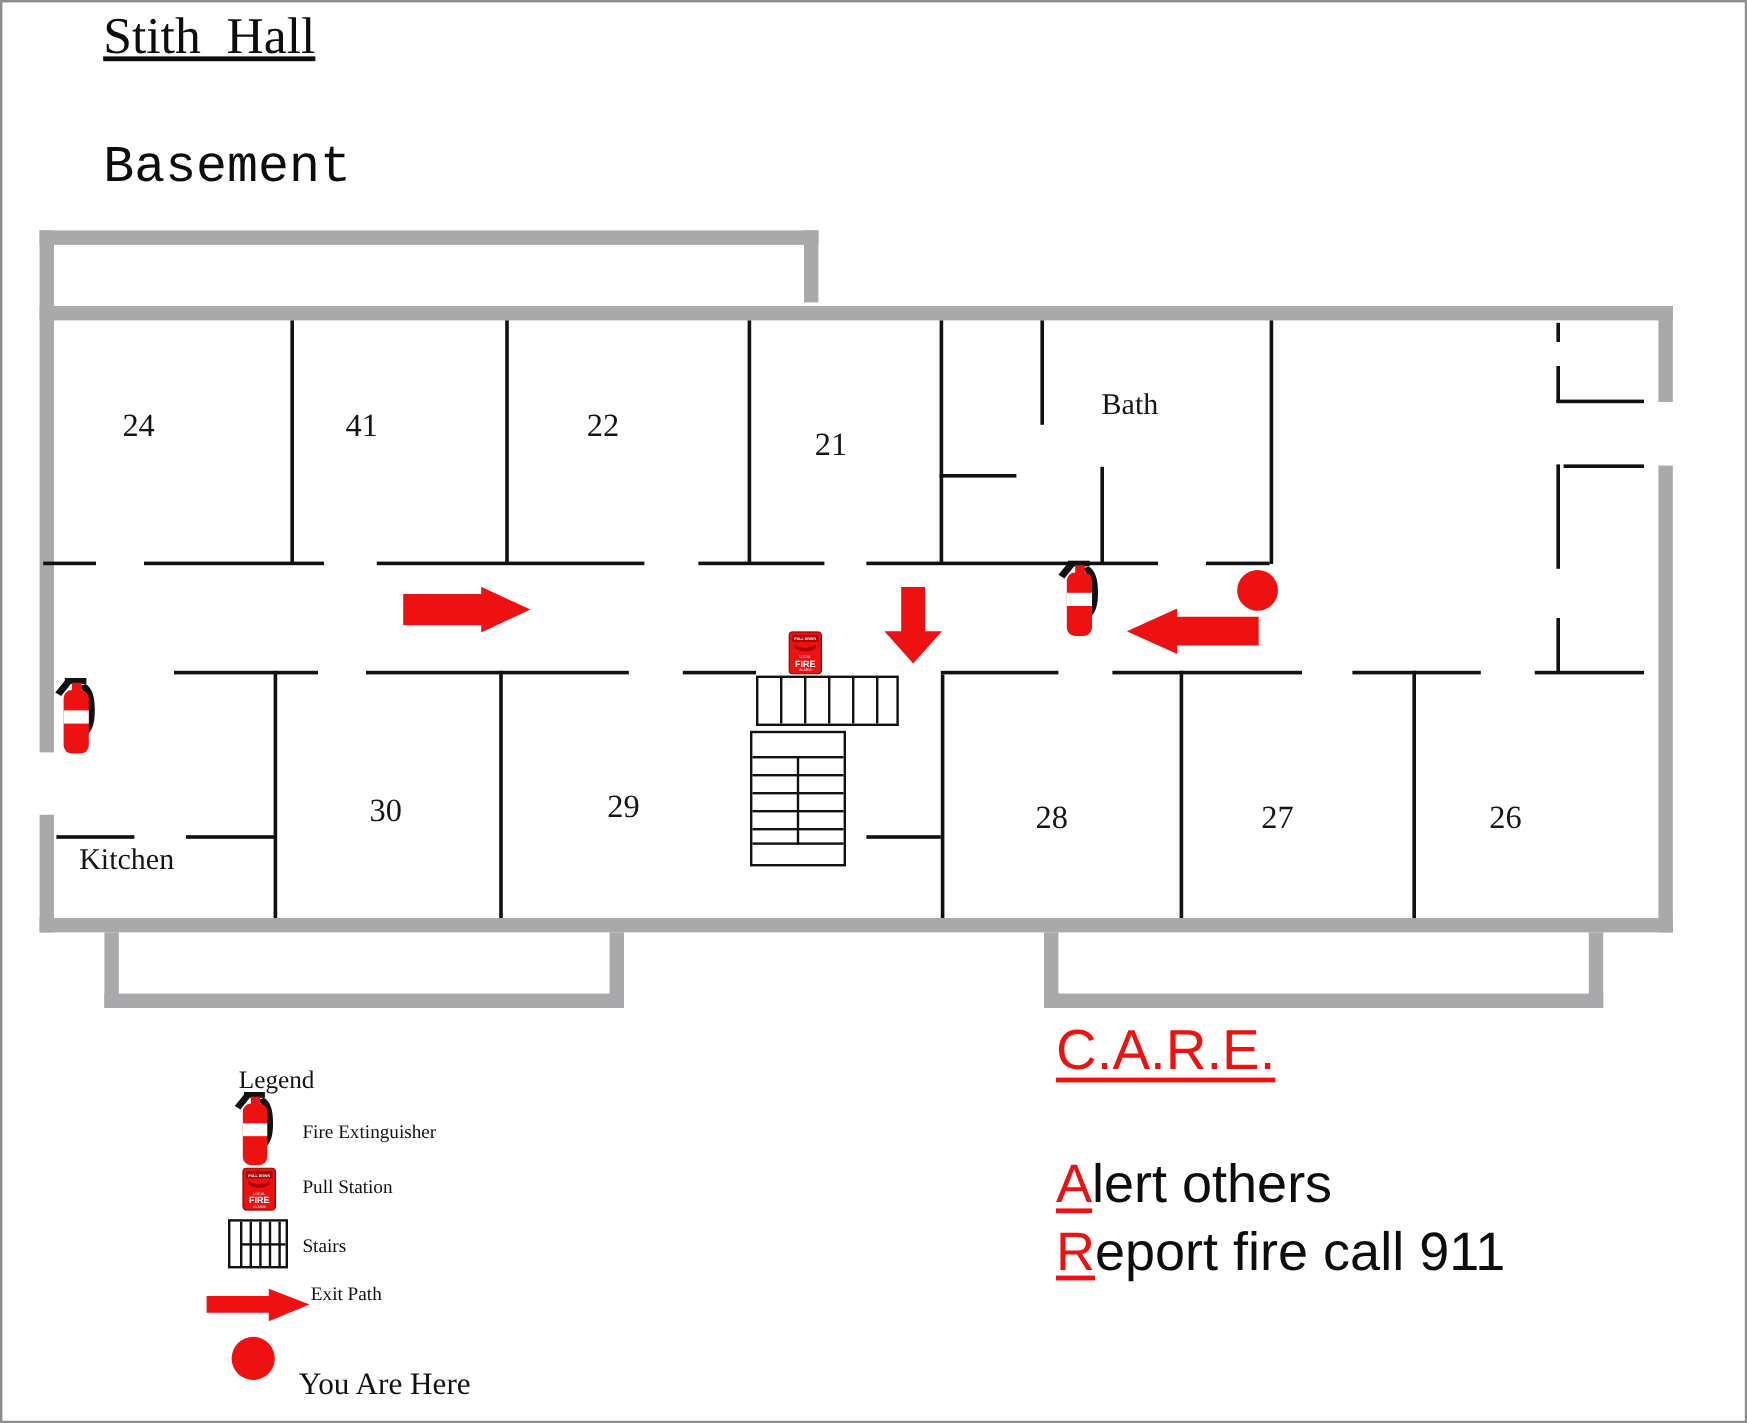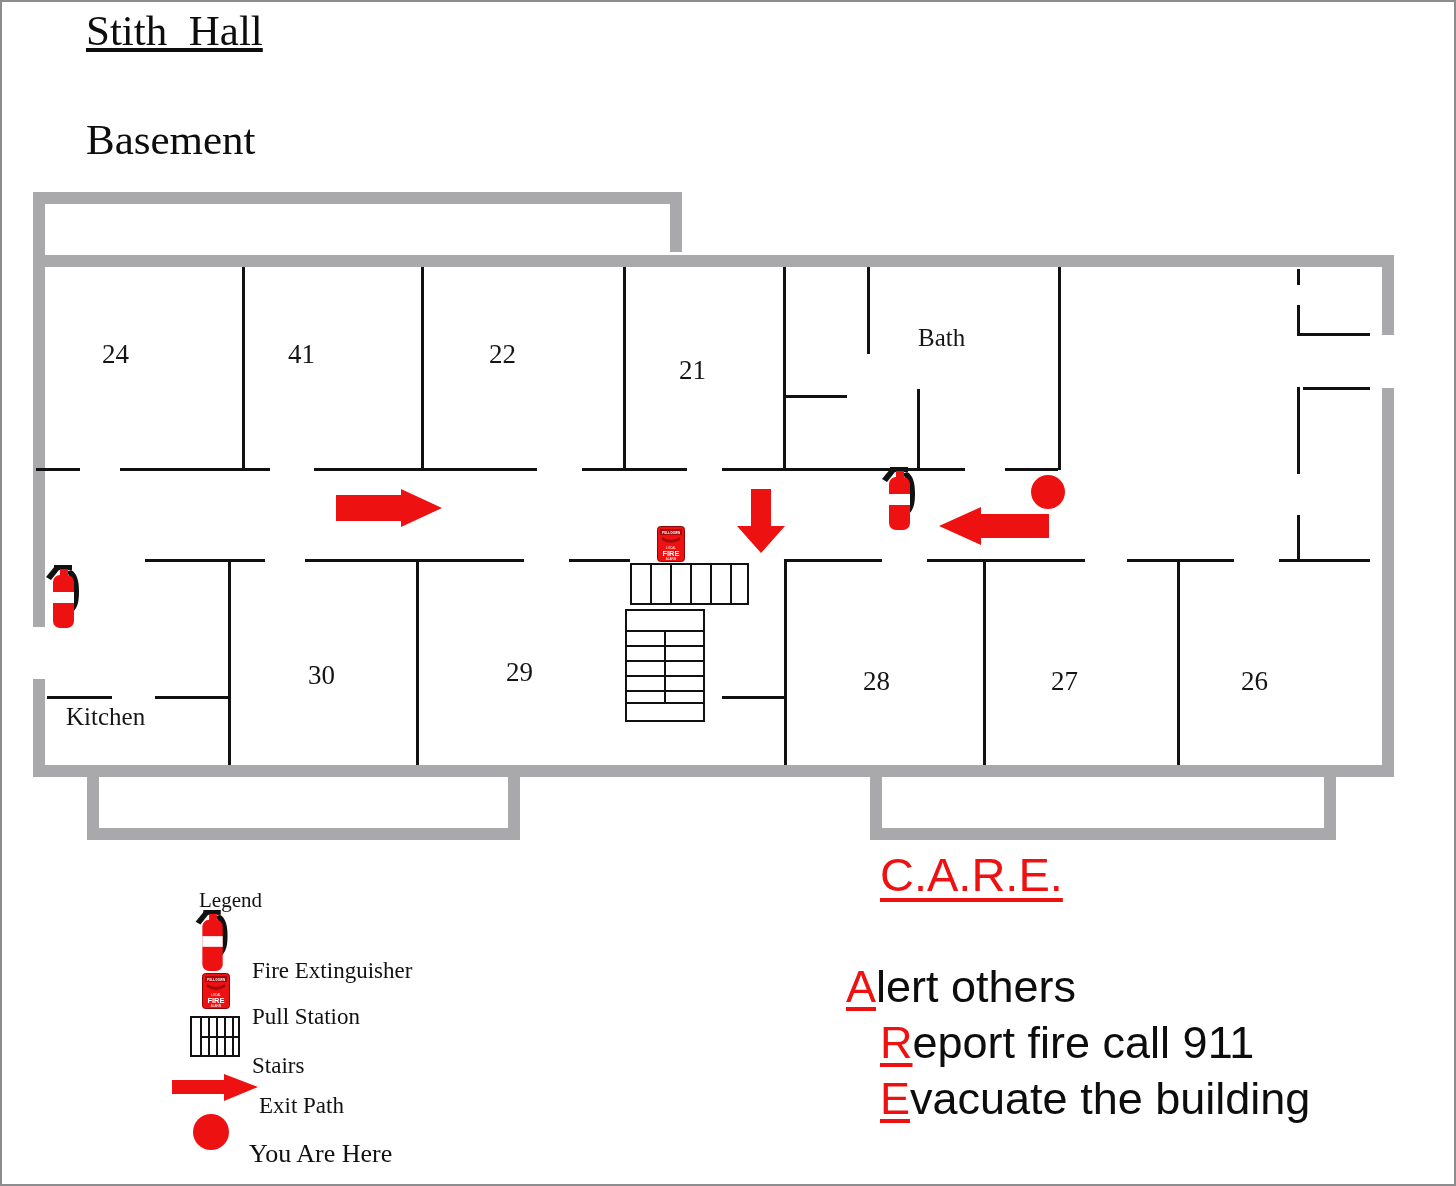--- a/index.html
+++ b/index.html
@@ -13,40 +13,40 @@
     box-sizing:border-box;border:2px solid #8d8d90;overflow:hidden;
     font-family:"Liberation Serif",serif;color:#111;
   }
   .abs{position:absolute;}
   .gw{position:absolute;background:var(--wall);}
   .bw{position:absolute;background:var(--line);}
   .title-line{position:absolute;left:84px;font-size:43px;white-space:pre;color:#0d0d0d;}
   .room-label{position:absolute;font-size:27px;color:#151515;}
   .area-label{position:absolute;font-size:25px;color:#151515;}
   .legend-title{position:absolute;font-size:21px;}
-  .legend-label{position:absolute;font-size:23px;margin-top:23px;}
+  .legend-label{position:absolute;font-size:16px;}
   .legend-label-big{position:absolute;font-size:26px;margin-top:27px;}
   .red-dot{position:absolute;background:var(--red);border-radius:50%;}
   .stairs-box{position:absolute;box-sizing:border-box;border:2px solid var(--line);background:#fff;}
   .stairs-line{position:absolute;background:var(--line);}
   .care-title{
     position:absolute;font-family:"Liberation Sans",sans-serif;font-size:47px;color:var(--red);
     text-decoration:underline;text-decoration-thickness:4px;text-underline-offset:7px;
   }
   .care-line{position:absolute;font-family:"Liberation Sans",sans-serif;font-size:45px;color:#0d0d0d;}
   .care-lead{color:var(--red);text-decoration:underline;text-decoration-thickness:4px;text-underline-offset:5px;}
   svg text{font-family:"Liberation Sans",sans-serif;}
 </style>
 </head>
 <body>
 
 <div id="canvas">
 
   <div class="title-line" style="top:4px;text-decoration:underline;">Stith  Hall</div>
-  <div class="title-line" style="top:113px;">Basement</div>
+  <div class="title-line" style="top:113px;font-family:Liberation Mono, monospace;">Basement</div>
 
   <div class="gw" style="left:31px;top:190px;width:649px;height:12px;"></div>
   <div class="gw" style="left:668px;top:190px;width:12px;height:60px;"></div>
   <div class="gw" style="left:31px;top:253px;width:1361px;height:12px;"></div>
   <div class="gw" style="left:31px;top:190px;width:12px;height:435px;"></div>
   <div class="gw" style="left:31px;top:677px;width:12px;height:98px;"></div>
   <div class="gw" style="left:1380px;top:253px;width:12px;height:80px;"></div>
   <div class="gw" style="left:1380px;top:386px;width:12px;height:389px;"></div>
   <div class="gw" style="left:31px;top:763px;width:1361px;height:12px;"></div>
   <div class="gw" style="left:85px;top:775px;width:12px;height:63px;"></div>
@@ -221,23 +221,20 @@
     <svg width="86" height="27" viewBox="0 0 86 27">
         <polygon points="0,6 52,6 52,0 86,13 52,27 52,20 0,20" fill="#ee1111"></polygon>
       </svg>
   </div>
   <div class="legend-label" style="left:257px;top:1068px;">Exit Path</div>
 
   <div class="red-dot" style="left:191px;top:1112px;width:36px;height:36px;"></div>
   <div class="legend-label-big" style="left:247px;top:1110px;">You Are Here</div>
 
   <div class="care-title" style="left:878px;top:845px;">C.A.R.E.</div>
-  <div class="care-line" style="left:844px;top:959px;">
+  <div class="care-line" style="left:878px;top:959px;">
     <span class="care-lead">A</span><span>lert others</span>
   </div>
   <div class="care-line" style="left:878px;top:1015px;">
     <span class="care-lead">R</span><span>eport fire call 911</span>
   </div>
-  <div class="care-line" style="left:878px;top:1071px;">
-    <span class="care-lead">E</span><span>vacuate the building</span>
-  </div>
 
 </div>
 
 </body></html>

